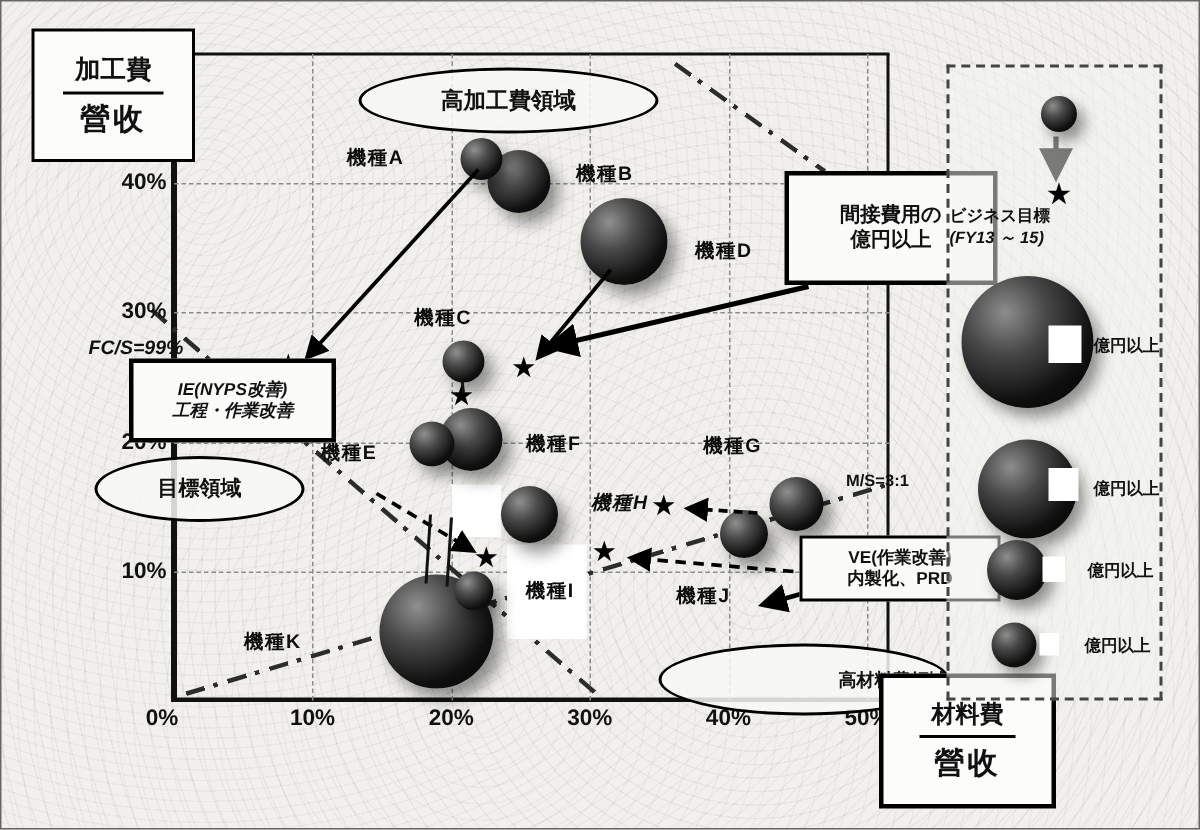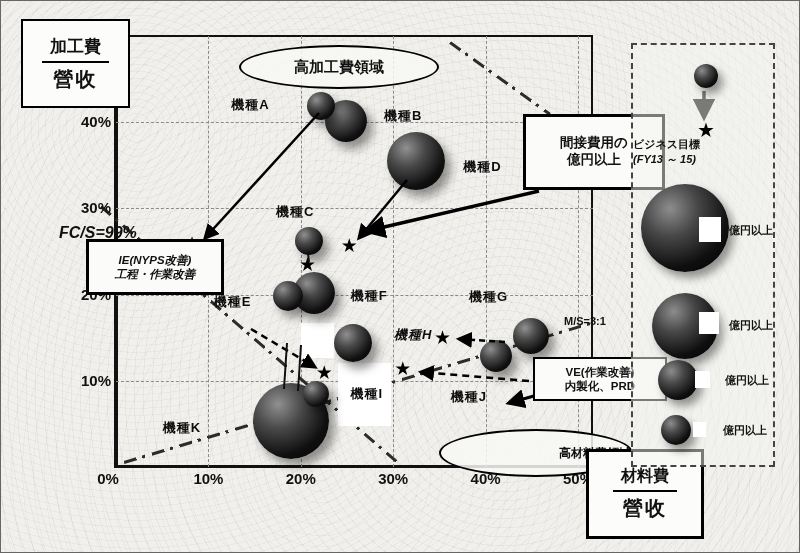--- a/index.html
+++ b/index.html
@@ -136,38 +136,41 @@
     <line x1="540" y1="393" x2="508" y2="402" stroke="#000" stroke-width="3" marker-end="url(#ah)"></line>
     <line x1="286" y1="342" x2="283" y2="388" stroke="#111" stroke-width="2"></line>
     <line x1="300" y1="344" x2="297" y2="390" stroke="#111" stroke-width="2"></line>
     <line x1="307" y1="252" x2="308" y2="261" stroke="#111" stroke-width="2"></line>
     <line x1="703" y1="90" x2="703" y2="116" stroke="#000" stroke-width="3.5" marker-end="url(#ah)"></line>
   </svg>
 
   <div class="region" style="left:238px;top:44px;width:196px;height:40px;font-size:15px;">
     <span>高加工費領域</span>
   </div>
+  <div class="region" style="left:62px;top:303px;width:136px;height:40px;font-size:14px;">
+    <span>目標領域</span>
+  </div>
   <div class="region" style="left:438px;top:428px;width:190px;height:44px;font-size:12px;justify-content:flex-end;">
     <span>高材料費領域</span>
   </div>
 
   <div class="notebox" style="left:522px;top:113px;width:136px;height:70px;font-size:13.5px;">
     <span>間接費用の</span>
     <span>億円以上</span>
   </div>
   <div class="notebox" style="left:85px;top:238px;width:132px;height:50px;font-size:11.5px;font-style:italic;">
     <span>IE(NYPS改善)</span>
     <span>工程・作業改善</span>
   </div>
   <div class="notebox" style="left:532px;top:356px;width:130px;height:40px;font-size:11.5px;border-width:2.5px;">
     <span>VE(作業改善)</span>
     <span>内製化、PRD</span>
   </div>
 
-  <div class="smallnote" style="left:58px;top:223px;font-size:16px;font-style:italic;">FC/S=99%</div>
+  <div class="smallnote" style="left:58px;top:223px;font-size:13px;font-style:italic;">FC/S=99%</div>
   <div class="smallnote" style="left:563px;top:314px;font-size:11px;">M/S=3:1</div>
 
   <div class="fracbox" style="left:20px;top:18px;width:105px;height:85px;">
     <span class="num" style="font-size:17px;">加工費</span>
     <span class="den" style="font-size:20px;">營收</span>
   </div>
   <div class="fracbox" style="left:585px;top:448px;width:112px;height:84px;border-width:3px;">
     <span class="num" style="font-size:16px;">材料費</span>
     <span class="den" style="font-size:20px;">營收</span>
   </div>

